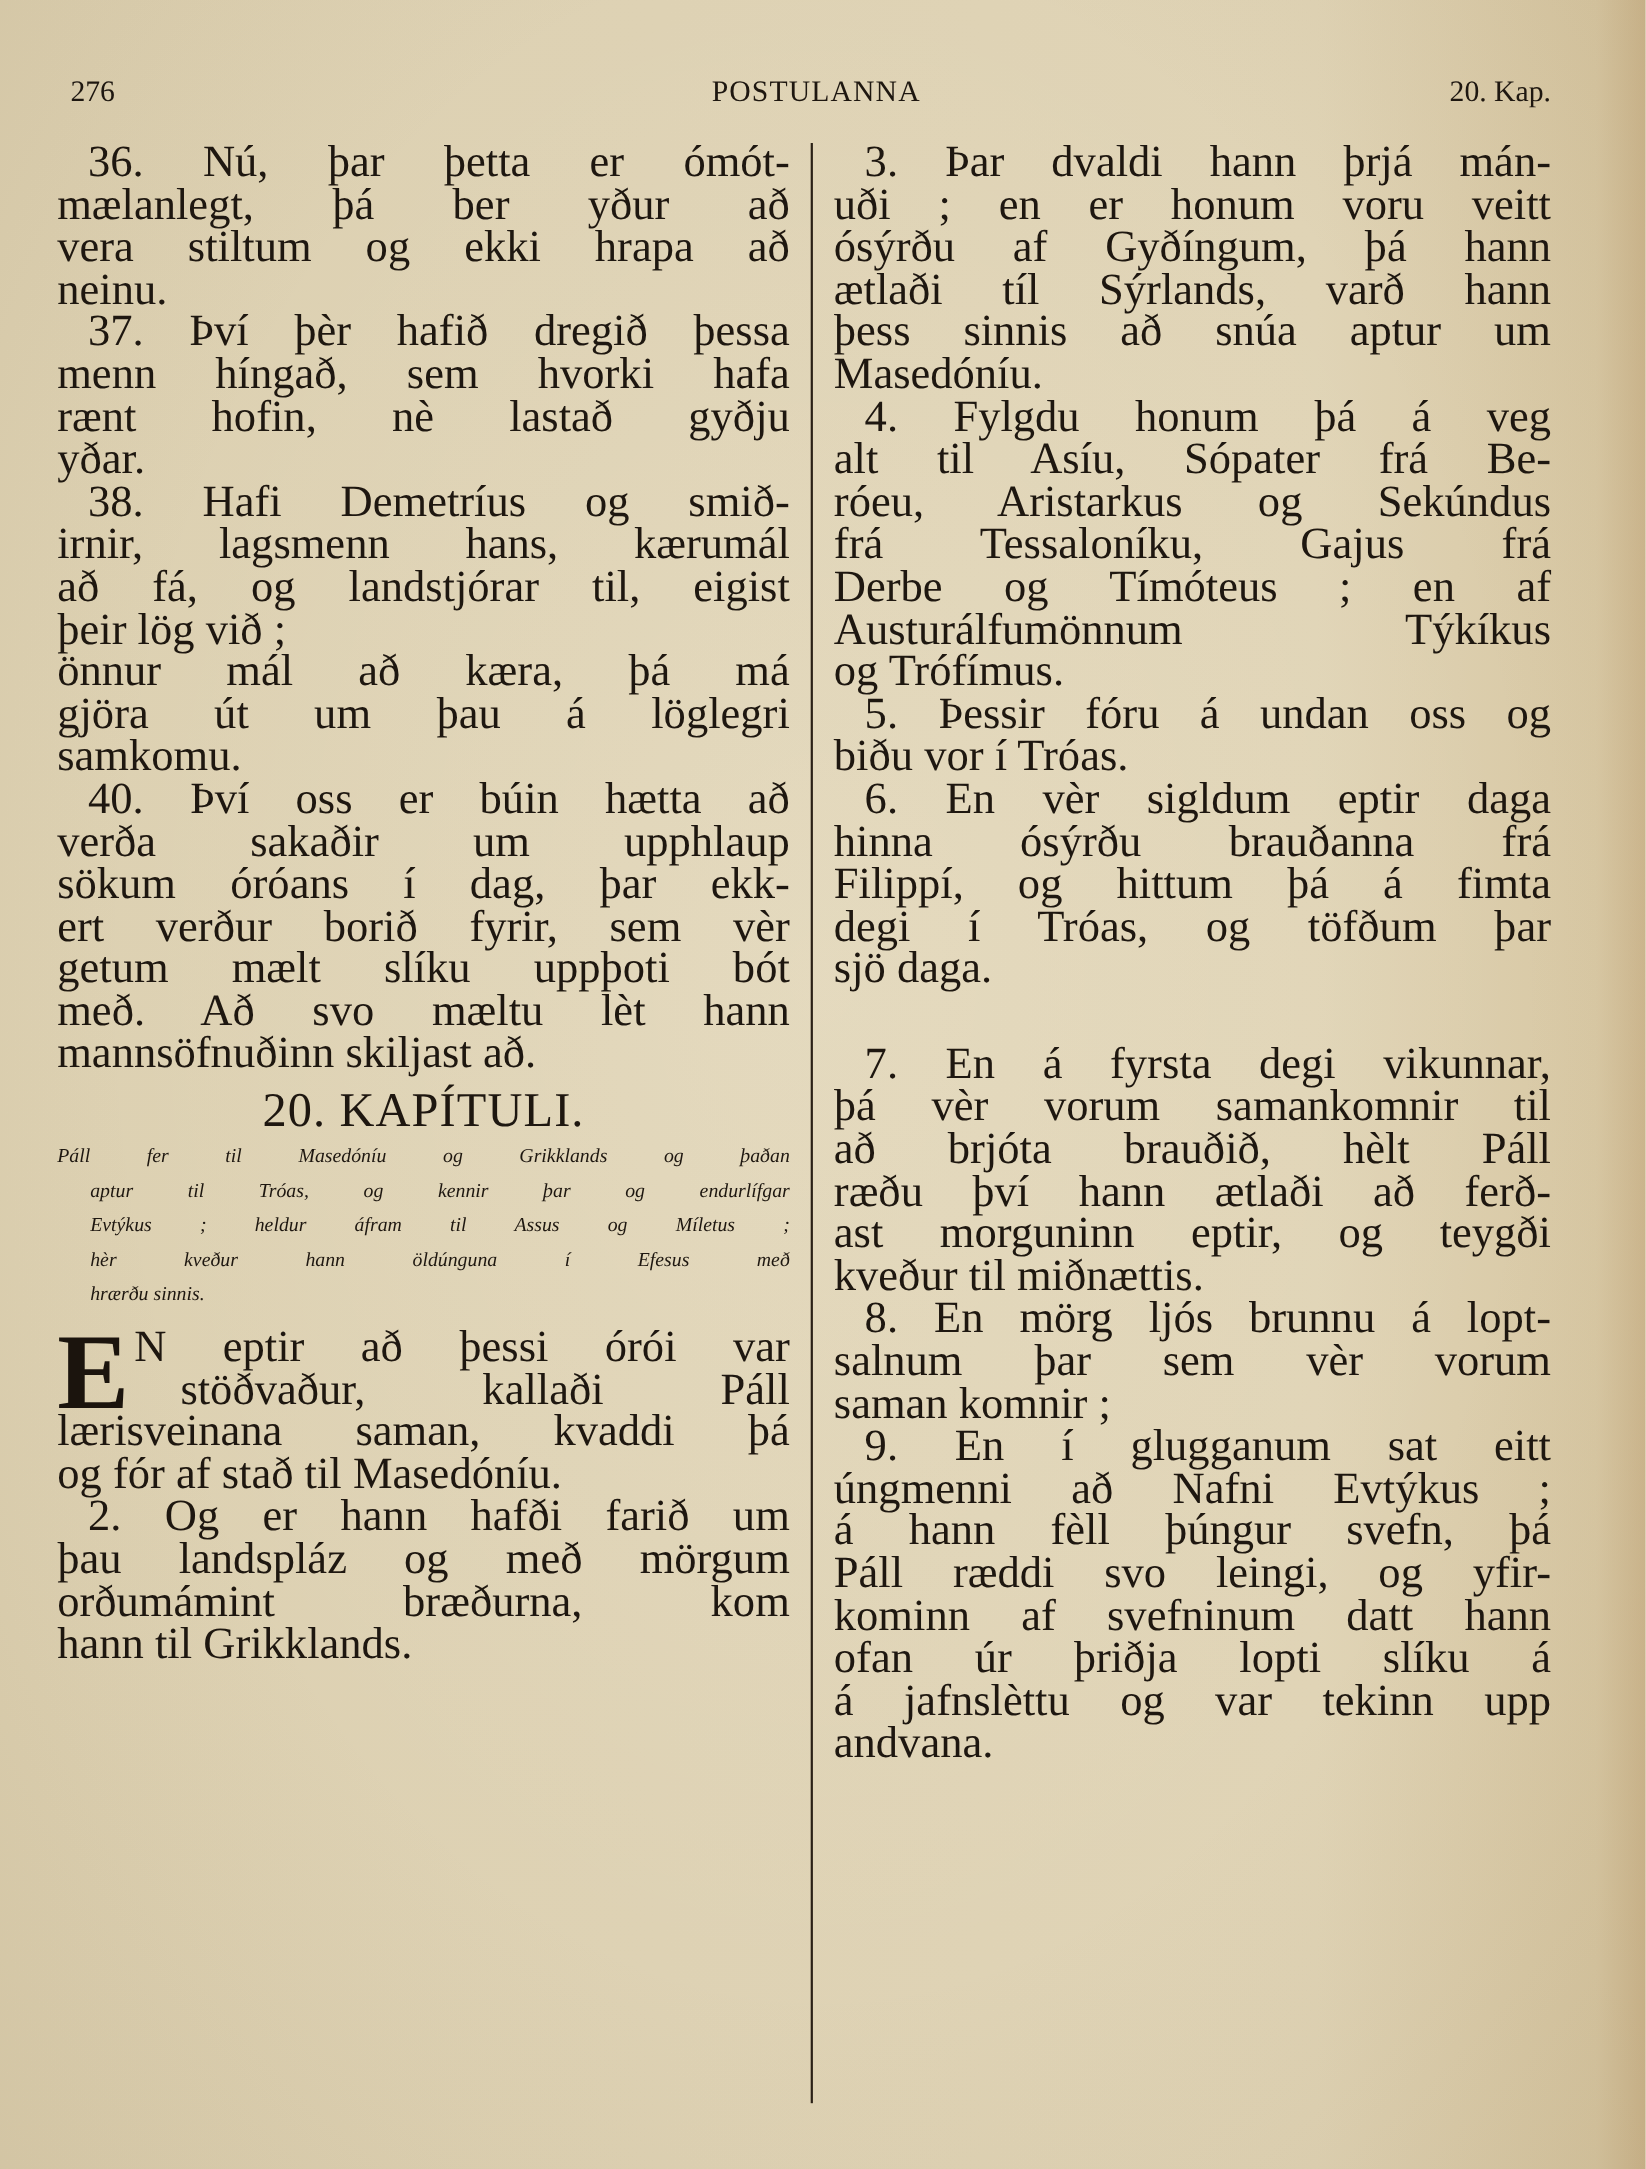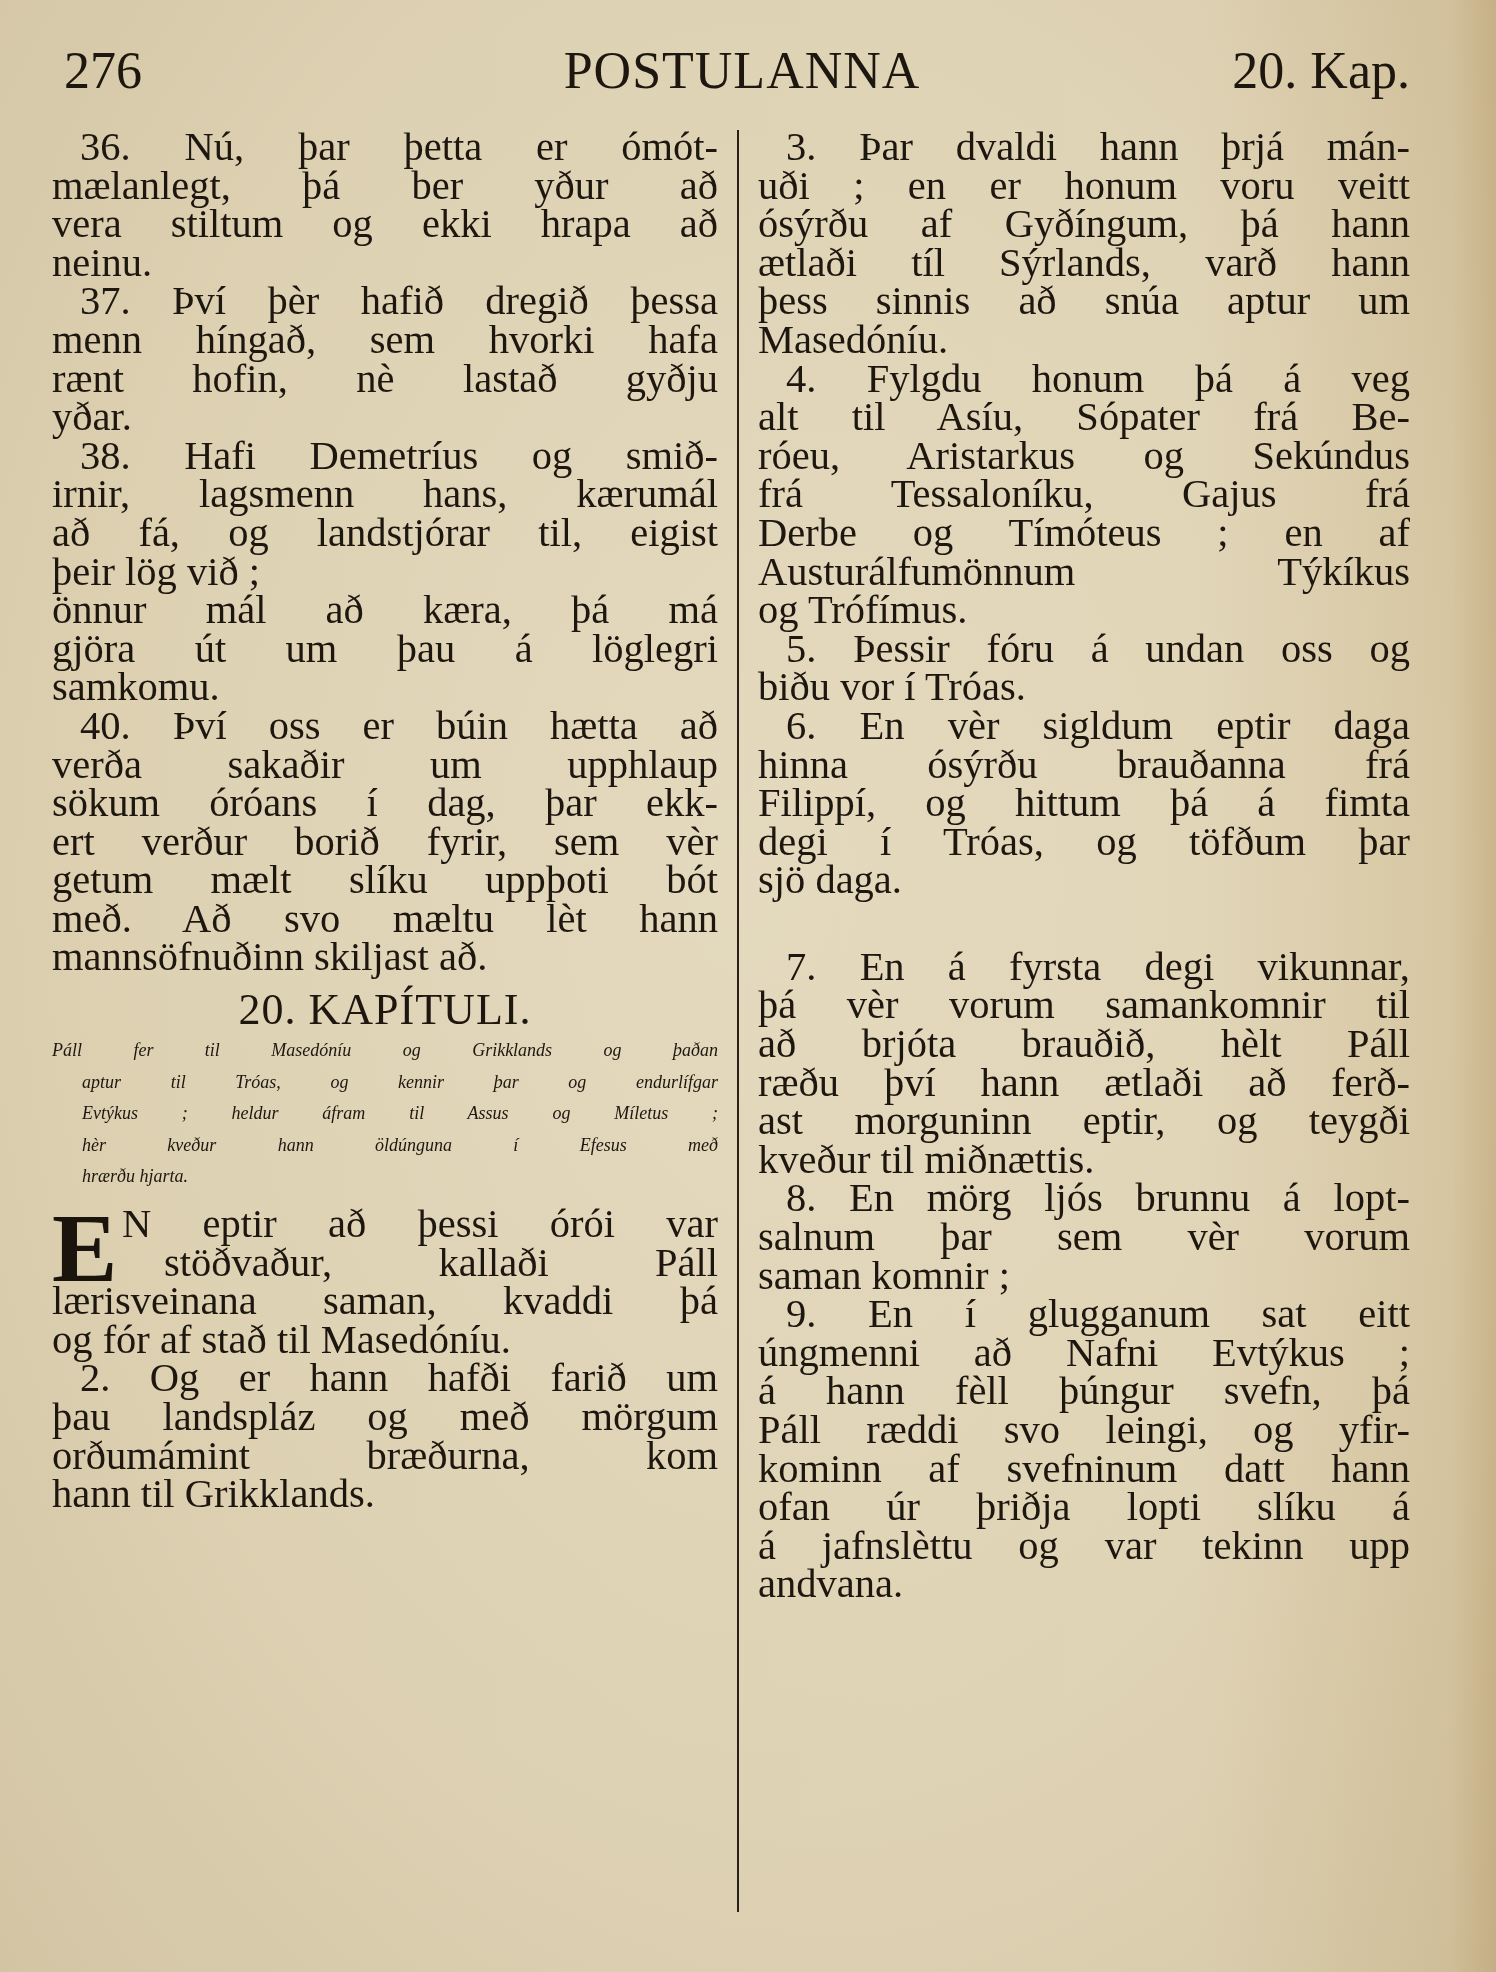--- a/index.html
+++ b/index.html
@@ -8,22 +8,22 @@
     background: linear-gradient(90deg, #ddd1b2 0%, #ded2b4 40%, #e0d4b6 80%, #d8c8a4 97%, #cdb78f 100%);
     font-family: "Liberation Serif", "DejaVu Serif", serif;
     color: #1e1710;
     position: relative;
   }
   .page-vignette {
     position: absolute; inset: 0; pointer-events: none;
     background: radial-gradient(ellipse at 50% 45%, rgba(255,250,235,0.18) 0%, rgba(255,250,235,0) 60%, rgba(120,90,40,0.10) 100%);
   }
   .running-head {
-    position: absolute; top: 46px; left: 64px; width: 1346px; height: 50px;
-    font-size: 52px; line-height: 50px;
+    position: absolute; top: 58px; left: 64px; width: 1346px; height: 50px;
+    font-size: 27px; line-height: 50px;
   }
   .running-head .page-number { position: absolute; left: 0; top: 0; }
   .running-head .book-title { position: absolute; left: 0; right: 0; top: 0; text-align: center; letter-spacing: 1px; padding-left: 10px; }
   .running-head .chapter-ref { position: absolute; right: 0; top: 0; }
 
   .column {
     position: absolute; top: 128px; width: 666px;
     font-size: 40.5px; line-height: 38.6px;
     text-align: justify;
   }
@@ -106,21 +106,21 @@
         <span class="verse-line">með.  Að svo mæltu lèt hann</span>
         <span class="verse-line last">mannsöfnuðinn skiljast að.</span>
       </div>
     </div>
   <div class="chapter-heading">20. KAPÍTULI.</div>
   <div class="summary" id="summary">
       <span class="s-line first">Páll fer til Masedóníu og Grikklands og þaðan</span>
       <span class="s-line">aptur til Tróas, og kennir þar og endurlífgar</span>
       <span class="s-line">Evtýkus ; heldur áfram til Assus og Míletus ;</span>
       <span class="s-line">hèr kveður hann öldúnguna í Efesus með</span>
-      <span class="s-line last">hrærðu hjarta.</span>
+      <span class="s-line last">hrærðu sinnis.</span>
     </div>
   <div class="opening">
     <span class="drop-cap">E</span>
     <div id="opening-lines">
         <span class="verse-line" style="padding-left: 70px;">N eptir að þessi órói var</span>
         <span class="verse-line" style="padding-left: 112px;">stöðvaður, kallaði Páll</span>
         <span class="verse-line">lærisveinana saman, kvaddi þá</span>
         <span class="verse-line last">og fór af stað til Masedóníu.</span>
       </div>
   </div>

